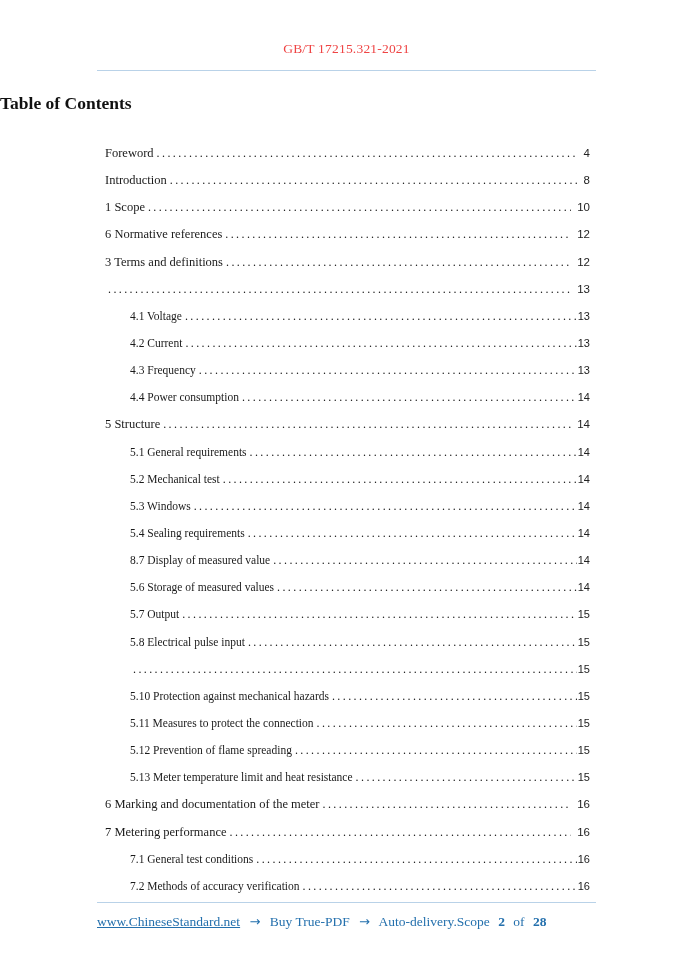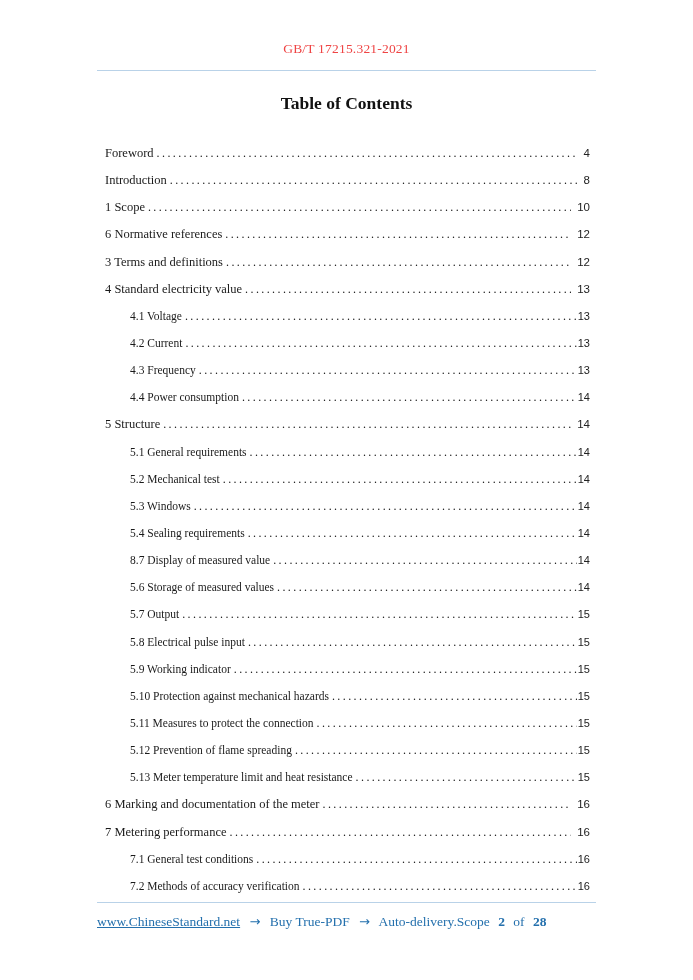--- a/index.html
+++ b/index.html
@@ -26,21 +26,20 @@
   }
   .header-rule {
     margin: 13px 97px 0 97px;
     border-top: 1px solid #b9d2e8;
     height: 0;
   }
 
   
   .page-title {
     margin-top: 22px;
-    text-align: center;
     font-size: 17.5px;
     line-height: 21px;
     font-weight: bold;
     color: #111;
   }
 
   
   .toc-list { margin: 26px 97px 0 97px; padding: 0 6px 0 8px; }
   .toc-row {
     display: flex;
@@ -121,21 +120,20 @@
       <span class="toc-label">6 Normative references</span>
       <span class="toc-dots"></span>
       <span class="toc-page">12</span>
     </div>
       <div class="toc-row">
       <span class="toc-label">3 Terms and definitions</span>
       <span class="toc-dots"></span>
       <span class="toc-page">12</span>
     </div>
       <div class="toc-row">
-      <span class="toc-label">4 Standard electricity value</span>
       <span class="toc-dots"></span>
       <span class="toc-page">13</span>
     </div>
       <div class="toc-row sub">
       <span class="toc-label">4.1 Voltage</span>
       <span class="toc-dots"></span>
       <span class="toc-page">13</span>
     </div>
       <div class="toc-row sub">
       <span class="toc-label">4.2 Current</span>
@@ -191,21 +189,20 @@
       <span class="toc-label">5.7 Output</span>
       <span class="toc-dots"></span>
       <span class="toc-page">15</span>
     </div>
       <div class="toc-row sub">
       <span class="toc-label">5.8 Electrical pulse input</span>
       <span class="toc-dots"></span>
       <span class="toc-page">15</span>
     </div>
       <div class="toc-row sub">
-      <span class="toc-label">5.9 Working indicator</span>
       <span class="toc-dots"></span>
       <span class="toc-page">15</span>
     </div>
       <div class="toc-row sub">
       <span class="toc-label">5.10 Protection against mechanical hazards</span>
       <span class="toc-dots"></span>
       <span class="toc-page">15</span>
     </div>
       <div class="toc-row sub">
       <span class="toc-label">5.11 Measures to protect the connection</span>

